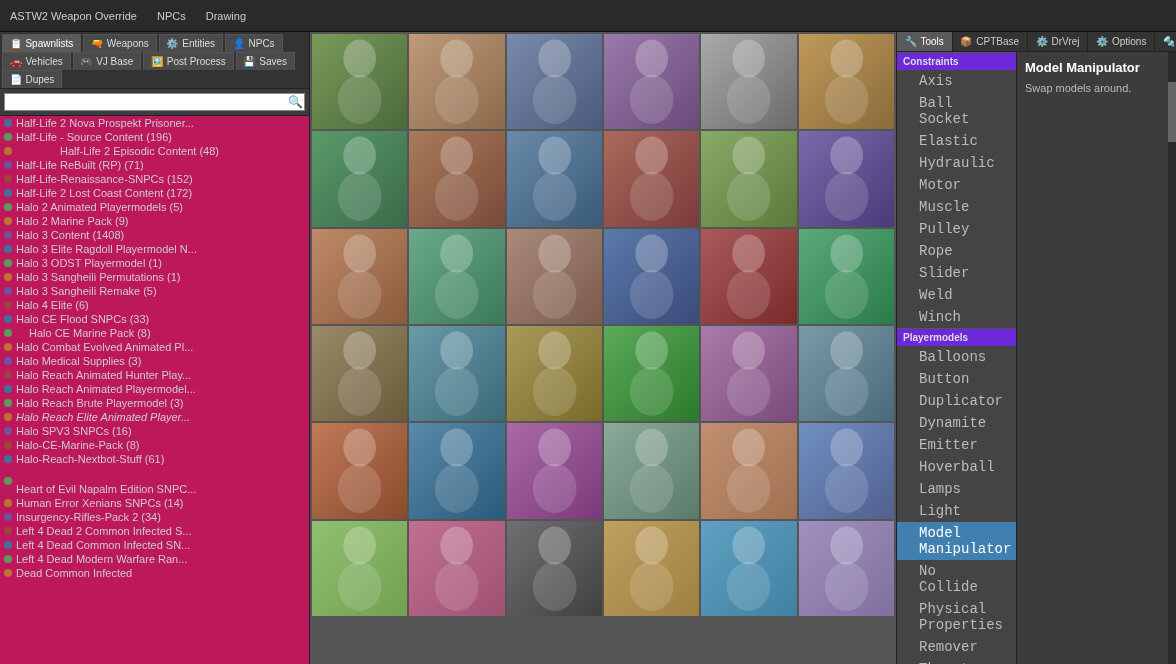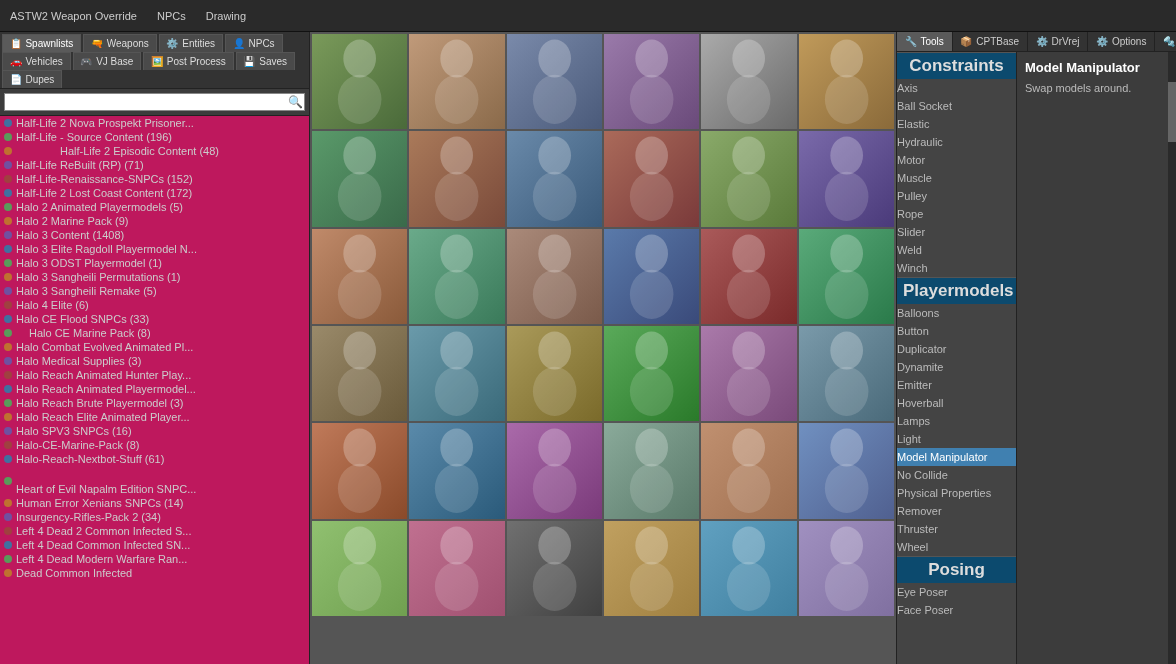--- a/index.html
+++ b/index.html
@@ -250,24 +250,25 @@
     #tools-list {
       width: 120px;
       overflow-y: auto;
       background: #444;
       border-right: 1px solid #222;
     }
     #tools-list::-webkit-scrollbar { width: 6px; }
     #tools-list::-webkit-scrollbar-track { background: #2a2a2a; }
     #tools-list::-webkit-scrollbar-thumb { background: #666; }
     .tool-item {
-      padding: 3px 0;
+      padding: 3px 22px;
       cursor: pointer;
       color: #bbb;
-      font-size: 11px;
+      font-size: 14px;
+      font-family: Liberation Mono, monospace;
     }
     .tool-item.selected { background: #4080b0; color: #fff; }
 
     
     #tool-detail {
       flex: 1;
       padding: 8px;
       overflow-y: auto;
     }
     #tool-detail-title {
@@ -280,27 +281,26 @@
       font-size: 11px;
       color: #bbb;
       line-height: 1.4;
     }
 
     
     #tools-list::-webkit-scrollbar { width: 8px; }
 
     
     .tools-section-header-bold {
-      background: #0c4a6e;
+      background: #6d28d9;
       padding: 3px 6px;
-      font-size: 17px;
+      font-size: 10px;
       font-weight: bold;
       color: #ddd;
       border-top: 1px solid #555;
-      text-align: center;
     }
   </style>
 </head>
 <body>
 
 <div id="menu-bar">
   <span class="menu-item">ASTW2 Weapon Override</span>
   <span class="menu-item">NPCs</span>
   <span class="menu-item">Drawing</span>
 </div>
@@ -435,21 +435,21 @@
         <div class="list-item">
           <div class="list-dot blue"></div>
           <span style="white-space: nowrap; overflow: hidden; text-overflow: ellipsis;">Halo Reach Animated Playermodel...</span>
         </div>
         <div class="list-item">
           <div class="list-dot green"></div>
           <span style="white-space: nowrap; overflow: hidden; text-overflow: ellipsis;">Halo Reach Brute Playermodel (3)</span>
         </div>
         <div class="list-item">
           <div class="list-dot orange"></div>
-          <span style="white-space: nowrap; overflow: hidden; text-overflow: ellipsis;">Halo Reach Elite Animated Player...</span>
+          <span style="white-space: nowrap; overflow: hidden; text-overflow: ellipsis; font-style: italic;">Halo Reach Elite Animated Player...</span>
         </div>
         <div class="list-item">
           <div class="list-dot purple"></div>
           <span style="white-space: nowrap; overflow: hidden; text-overflow: ellipsis;">Halo SPV3 SNPCs (16)</span>
         </div>
         <div class="list-item">
           <div class="list-dot red"></div>
           <span style="white-space: nowrap; overflow: hidden; text-overflow: ellipsis;">Halo-CE-Marine-Pack (8)</span>
         </div>
         <div class="list-item">

